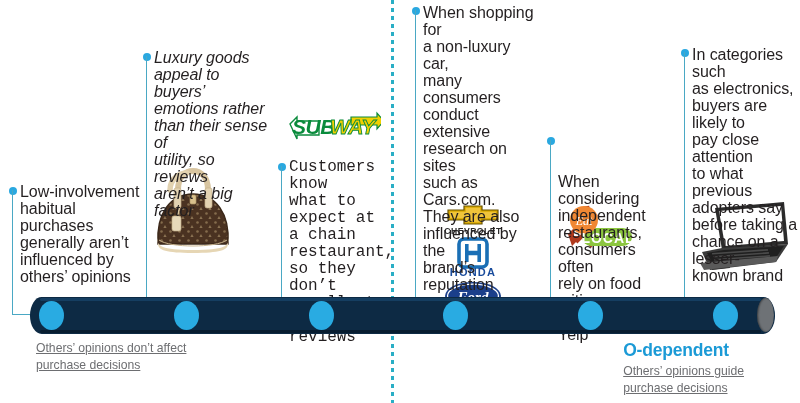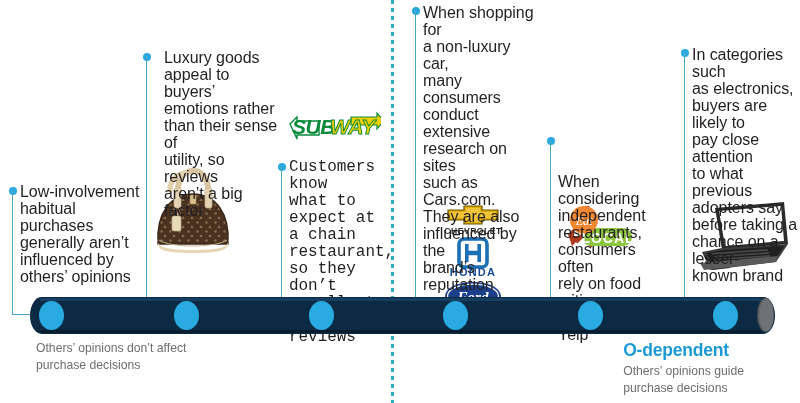--- a/index.html
+++ b/index.html
@@ -70,21 +70,21 @@
     background:#29abe2;
   }
 
   
   .endlabel{position:absolute;}
   .endlabel .title{
     font-size:17.5px;font-weight:bold;color:#1b9ad6;
     letter-spacing:-0.2px;margin:0 0 2px 0;
   }
   .endlabel .sub{
-    font-size:12.2px;color:#6d6e71;line-height:16.5px;white-space:pre-line;
+    font-size:12.2px;color:#6d6e71;line-height:16.5px;white-space:pre-line;text-decoration:underline;
   }
   .endlabel.right{text-align:left;}
 
   
   .art{position:absolute;}
 
   
   .milk{width:52px;height:98px;}
 
   
@@ -233,21 +233,21 @@
     <div class="vline" style="height:262px;"></div>
     <div class="hline" style="left:0;top:262px;width:40px;"></div>
   </div>
 
   <div class="callout" style="left:20px;top:183px;width:120px;">Low-involvement
 habitual purchases
 generally aren’t
 influenced by
 others’ opinions</div>
 
-  <div class="callout" style="left:164px;top:49px;width:116px;">Luxury goods
+  <div class="callout" style="left:154px;top:49px;width:116px;font-style:italic;">Luxury goods
 appeal to buyers’
 emotions rather
 than their sense of
 utility, so reviews
 aren’t a big factor</div>
 
   <div class="callout" style="left:289px;top:159px;width:116px;font-family:Liberation Mono, monospace;">Customers know
 what to expect at
 a chain restaurant,
 so they don’t

